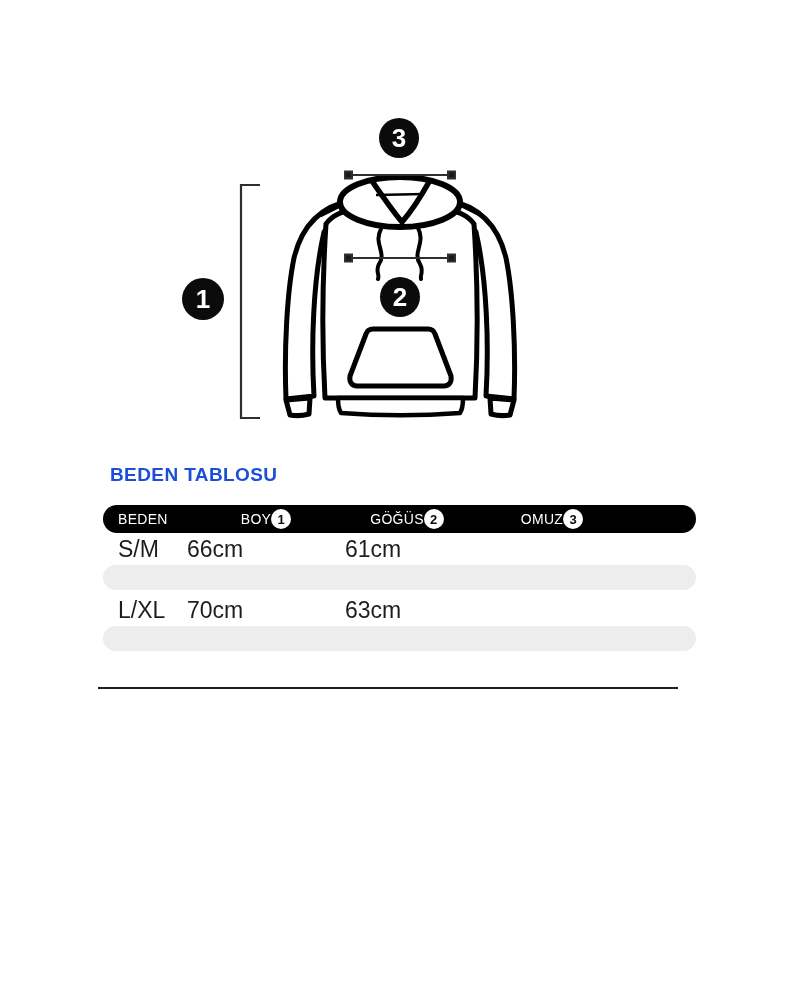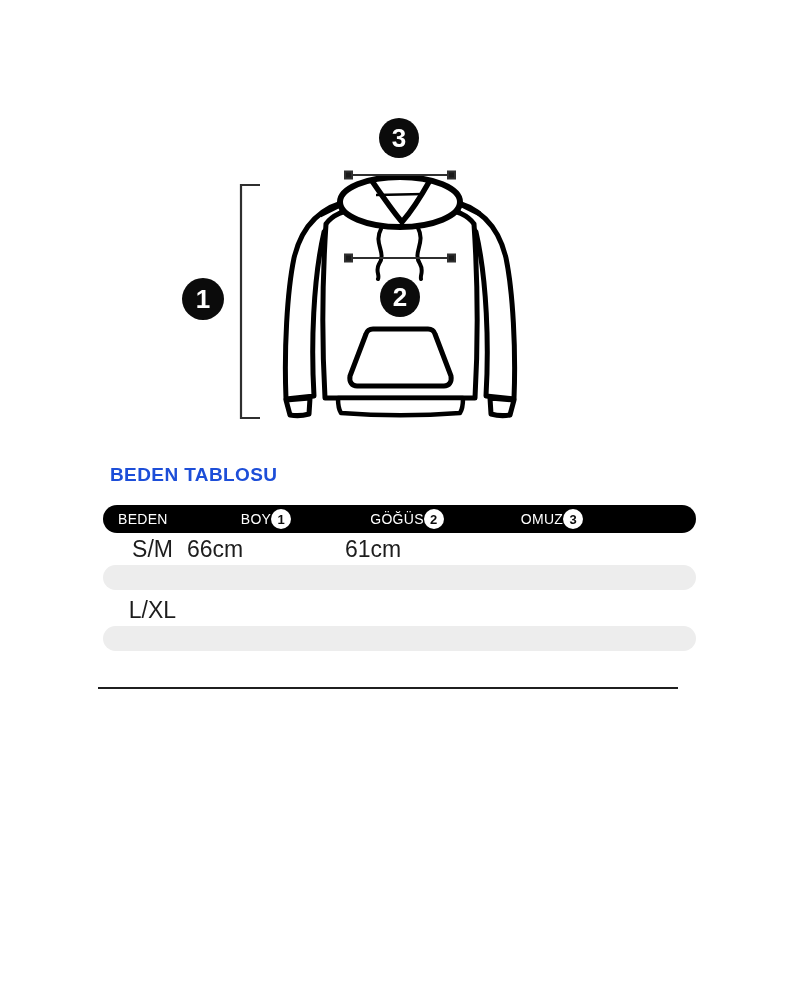--- a/index.html
+++ b/index.html
@@ -35,21 +35,21 @@
   .hcell{display:flex;align-items:center;justify-content:center;gap:0;}
   .hbadge{
     width:20px;height:20px;border-radius:50%;background:#ffffff;color:#0b0b0b;
     font-weight:bold;font-size:13px;display:flex;align-items:center;justify-content:center;
     flex:0 0 auto;line-height:1;
   }
   .trow{
     height:32px;display:grid;grid-template-columns:84px 158px 124px 166px 1fr;
     align-items:center;font-size:23px;color:#1d1d1d;
   }
-  .trow .c0{padding-left:15px;text-align:center;}
+  .trow .c0{padding-left:15px;text-align:left;}
   .trow .cv{}
   .stripe{height:25px;background:#ededed;border-radius:12.5px;}
   .row-gap{height:4px;}
   .divider{
     position:absolute;left:98px;top:687px;width:580px;height:2px;background:#1f1f1f;
   }
 </style>
 </head>
 <body>
 
@@ -119,19 +119,21 @@
       <div class="c0">S/M</div>
       <div class="cv">66cm</div>
       <div class="cv">61cm</div>
       <div></div>
     </div>
     <div class="stripe"></div>
     <div class="row-gap"></div>
 
     <div class="trow">
       <div class="c0">L/XL</div>
+      <div class="cv">70cm</div>
+      <div class="cv">63cm</div>
       <div></div>
     </div>
     <div class="stripe"></div>
   </div>
 
   <div class="divider"></div>
 </div>
 
 </body></html>

